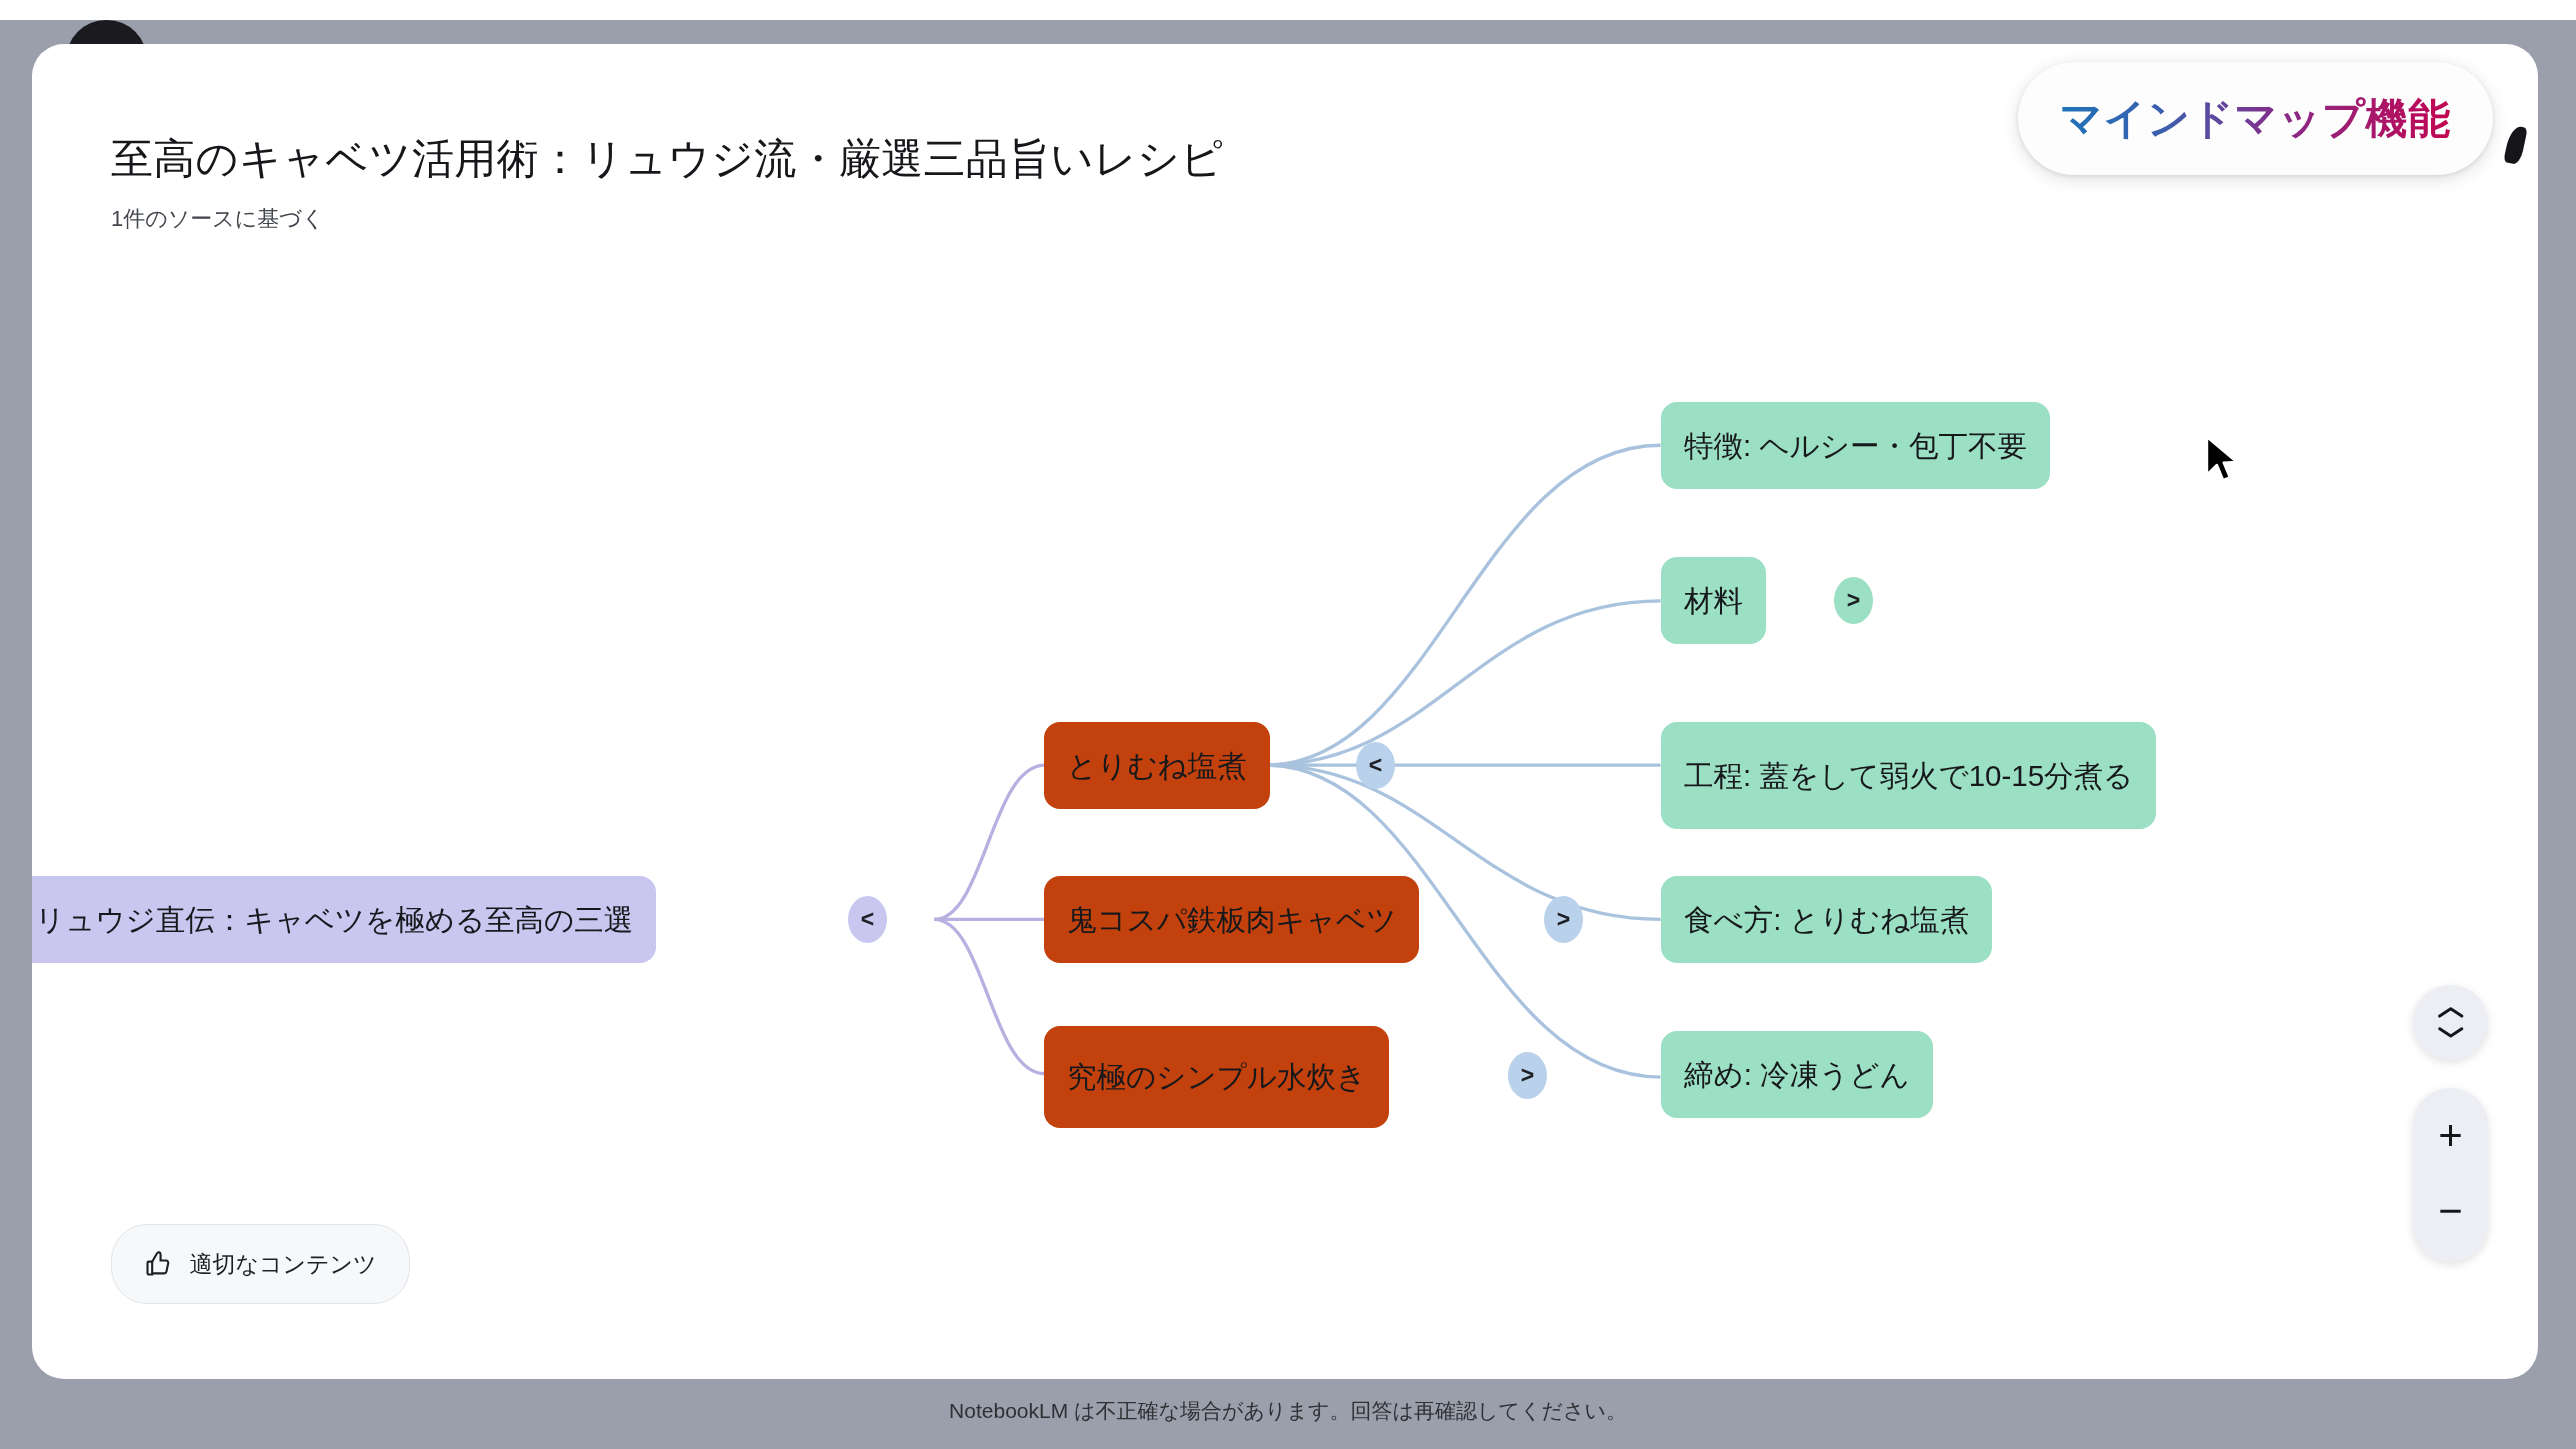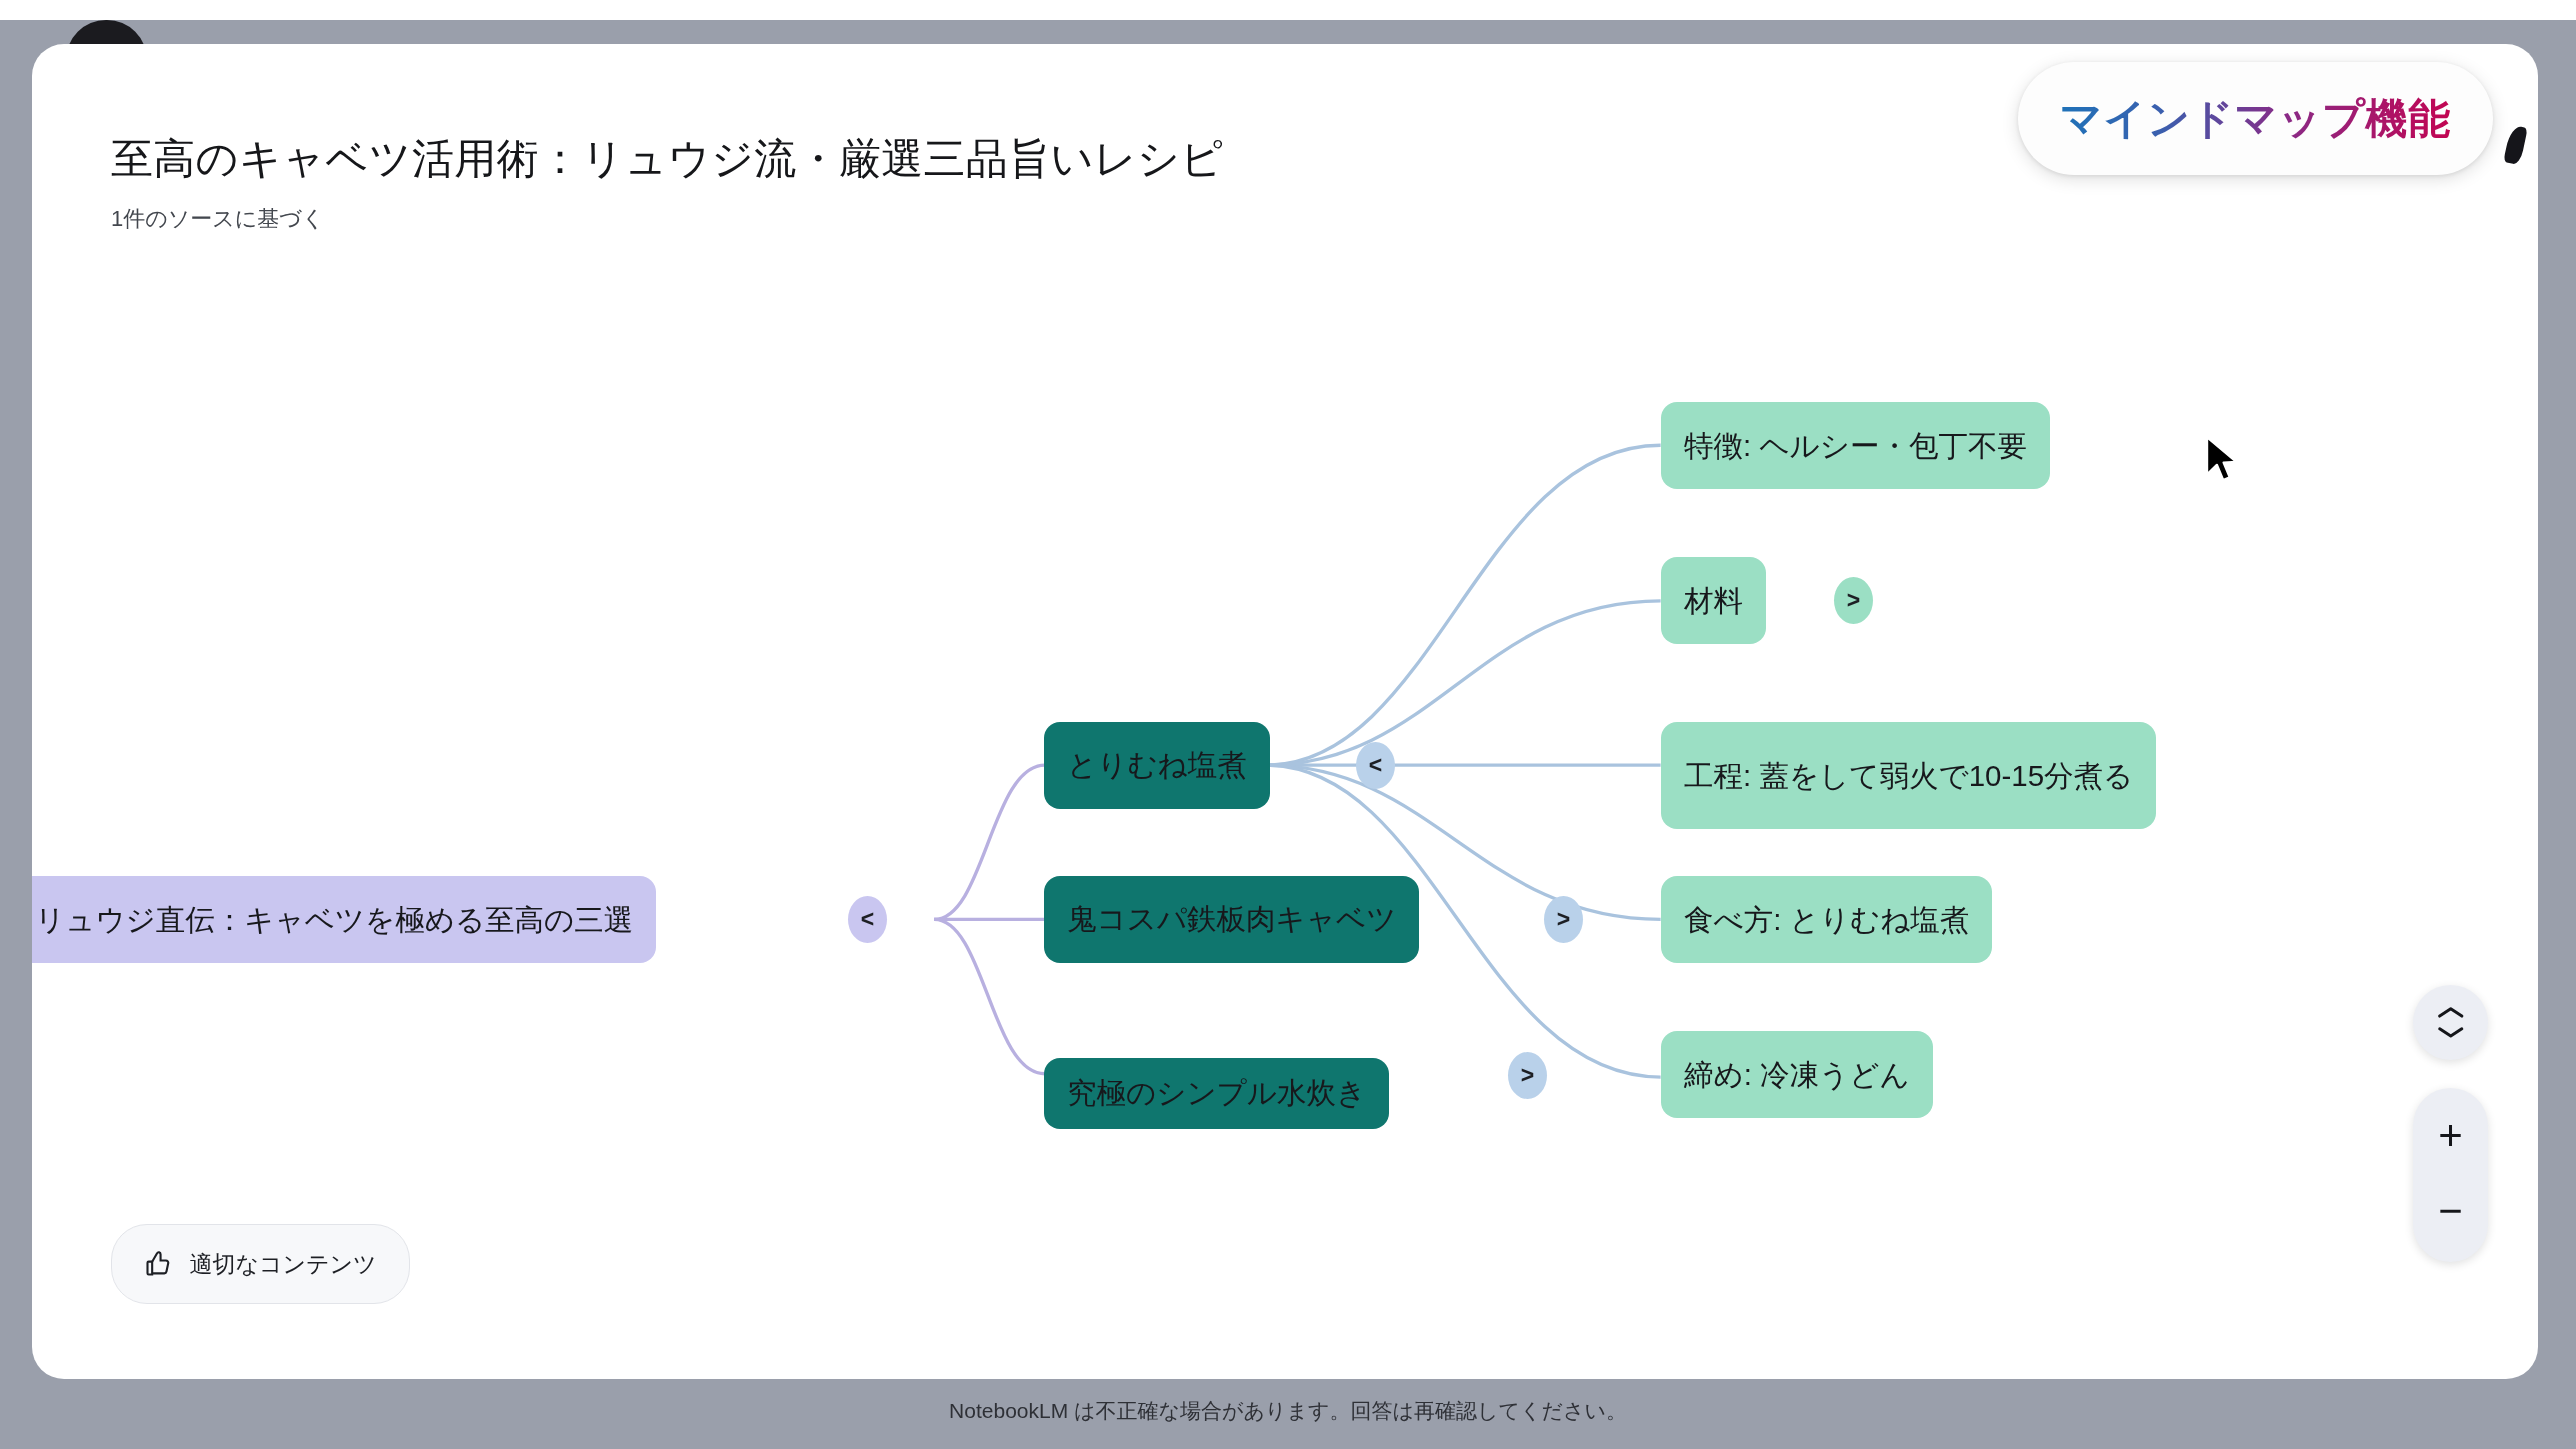--- a/index.html
+++ b/index.html
@@ -97,21 +97,21 @@
   .mm-node {
     position: absolute;
     display: flex; align-items: center;
     border-radius: 16px;
     padding: 0 23px;
     white-space: nowrap;
     color: #17181c;
     z-index: 5;
   }
   .mm-node.root  { background: #c9c6f0; }
-  .mm-node.lvl1  { background: #0f766e; font-family: Liberation Serif, serif; }
+  .mm-node.lvl1  { background: #c2410c; }
   .mm-node.lvl2  { background: #9bdfc4; }
 
   .mm-label { font-size: 29.5px; line-height: 1; }
 
   .mm-toggle {
     position: absolute;
     display: flex; align-items: center; justify-content: center;
     width: 39px; height: 47px;
     border-radius: 50%;
     font-size: 23px; font-weight: bold;
@@ -234,21 +234,21 @@
     <div class="mm-node lvl1" style="left:1012px; top:678px; height:87px;">
       <span class="mm-label">とりむね塩煮</span>
     </div>
     <div class="mm-toggle lvl1-t" style="left:1324px; top:698px;">&lt;</div>
 
     <div class="mm-node lvl1" style="left:1012px; top:832px; height:87px;">
       <span class="mm-label">鬼コスパ鉄板肉キャベツ</span>
     </div>
     <div class="mm-toggle lvl1-t" style="left:1512px; top:852px;">&gt;</div>
 
-    <div class="mm-node lvl1" style="left:1012px; top:1014px; height:71px;">
+    <div class="mm-node lvl1" style="left:1012px; top:982px; height:102px;">
       <span class="mm-label">究極のシンプル水炊き</span>
     </div>
     <div class="mm-toggle lvl1-t" style="left:1476px; top:1008px;">&gt;</div>
 
     <div class="mm-node lvl2" style="left:1629px; top:358px; height:87px;">
       <span class="mm-label">特徴: ヘルシー・包丁不要</span>
     </div>
 
     <div class="mm-node lvl2" style="left:1629px; top:513px; height:87px;">
       <span class="mm-label">材料</span>

